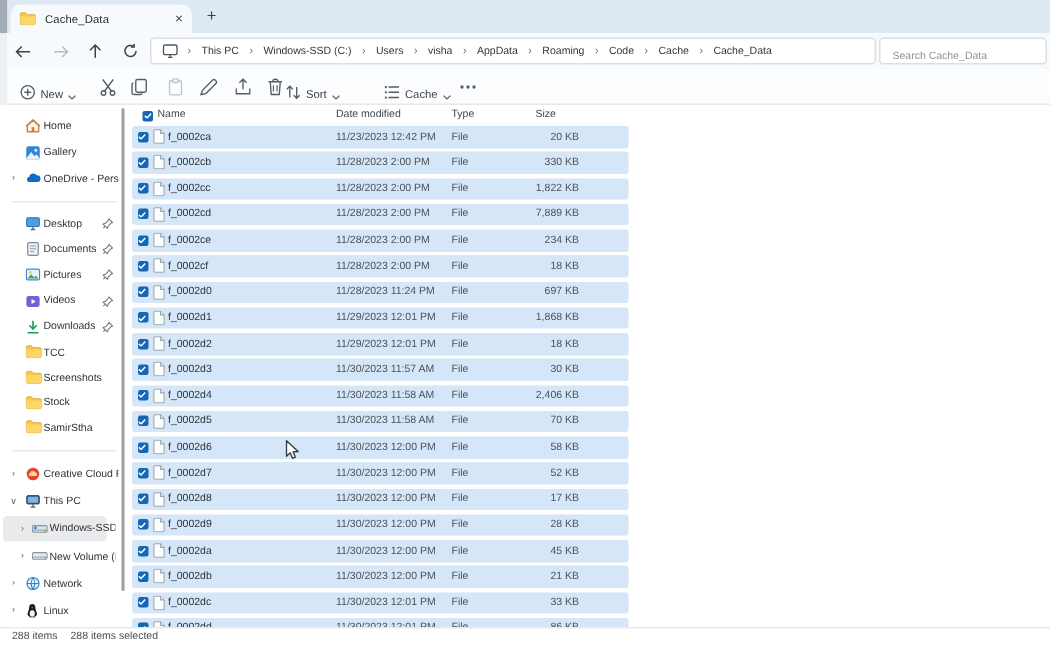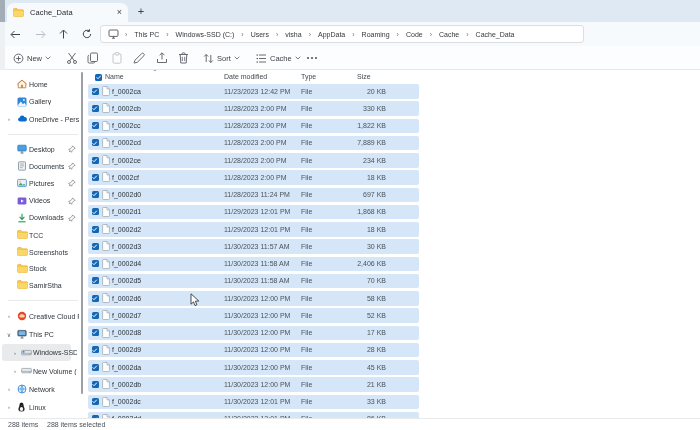--- a/index.html
+++ b/index.html
@@ -32,21 +32,21 @@
   .crumb-sep { font-size:7px; color:#6d7378; padding:0 6px; transform:scaleY(1.1); }
   .search { position:absolute; left:581px; top:3px; width:112px; height:18px; background:#ffffff;
             border:1px solid #dbdfe3; border-radius:3px; }
   .search input { width:100%; height:100%; border:none; outline:none; background:transparent;
                   font-family:"Liberation Sans",sans-serif; font-size:7px; color:#3a3f44; padding-left:8px; }
   .search input::placeholder { color:#8d939a; }
 
   
   .toolbar { position:absolute; left:5px; top:46px; width:695px; height:24px; background:#fcfdfe;
              border-bottom:1px solid #e6e8eb; }
-  .tbtn { position:absolute; top:3px; height:18px; display:flex; align-items:center; }
+  .tbtn { position:absolute; top:3px; height:18px; display:flex; align-items:flex-end; }
   .tbtn .lbl { font-size:7.5px; color:#3a3f45; margin:0 3px; }
   .ticon { position:absolute; top:5px; width:13px; height:13px; display:flex; align-items:center; justify-content:center; }
 
   
   .sidebar { position:absolute; left:0; top:70px; width:87px; height:348px; background:#ffffff; overflow:hidden; }
   .side-item { position:absolute; left:0; width:84px; height:15px; display:flex; align-items:center; }
   .side-item.selected::before { content:""; position:absolute; left:2px; right:13px; top:-1px; bottom:-1px;
                                 background:#e8eaec; border-radius:3px; }
   .side-chev { position:absolute; left:5px; width:8px; text-align:center; font-size:6px; color:#5c6268; z-index:1; }
   .side-ico { position:absolute; left:17px; width:10px; height:10px; z-index:1; }
@@ -148,20 +148,23 @@
           <span class="crumb-sep">›</span>
           <span class="crumb">Roaming</span>
           <span class="crumb-sep">›</span>
           <span class="crumb">Code</span>
           <span class="crumb-sep">›</span>
           <span class="crumb">Cache</span>
           <span class="crumb-sep">›</span>
           <span class="crumb">Cache_Data</span>
         </span>
     </div>
+    <div class="search">
+      <input type="text" placeholder="Search Cache_Data" style="">
+    </div>
   </div>
 
   <div class="toolbar">
     <div class="tbtn" style="left:8px">
       <svg width="11" height="11" viewBox="0 0 11 11">
           <circle cx="5.5" cy="5.5" r="4.4" fill="none" stroke="#565c63" stroke-width="0.9"></circle>
           <path d="M5.5 3.2 V7.8 M3.2 5.5 H7.8" stroke="#565c63" stroke-width="0.9"></path>
         </svg>
       <span class="lbl">New</span>
       <svg width="6" height="4" viewBox="0 0 6 4">
@@ -198,21 +201,21 @@
           <path d="M6 1 V7.5 M3.6 3.2 L6 0.8 L8.4 3.2" fill="none" stroke="#565c63" stroke-width="0.9"></path>
         </svg>
     </div>
     <div class="ticon" style="left:172px">
       <svg width="11" height="12" viewBox="0 0 11 12">
           <path d="M1 2.5 H10 M3.8 2.2 Q3.8 0.8 5.5 0.8 Q7.2 0.8 7.2 2.2" fill="none" stroke="#565c63" stroke-width="0.9"></path>
           <path d="M2.2 2.8 L2.8 11 L8.2 11 L8.8 2.8" fill="none" stroke="#565c63" stroke-width="0.9"></path>
           <path d="M4.3 4.8 V9 M6.7 4.8 V9" stroke="#565c63" stroke-width="0.8"></path>
         </svg>
     </div>
-    <div class="tbtn" style="left:198px">
+    <div class="tbtn" style="left:185px">
       <svg width="11" height="11" viewBox="0 0 11 11">
           <path d="M3.2 1.5 V9 M1.2 3.5 L3.2 1.5 L5.2 3.5" fill="none" stroke="#565c63" stroke-width="0.9"></path>
           <path d="M7.8 9.5 V2 M5.8 7.5 L7.8 9.5 L9.8 7.5" fill="none" stroke="#565c63" stroke-width="0.9"></path>
         </svg>
       <span class="lbl">Sort</span>
       <svg width="6" height="4" viewBox="0 0 6 4">
           <path d="M0.7 0.7 L3 3 L5.3 0.7" fill="none" stroke="#565c63" stroke-width="0.8"></path>
         </svg>
     </div>
     <div class="tbtn" style="left:251px">

